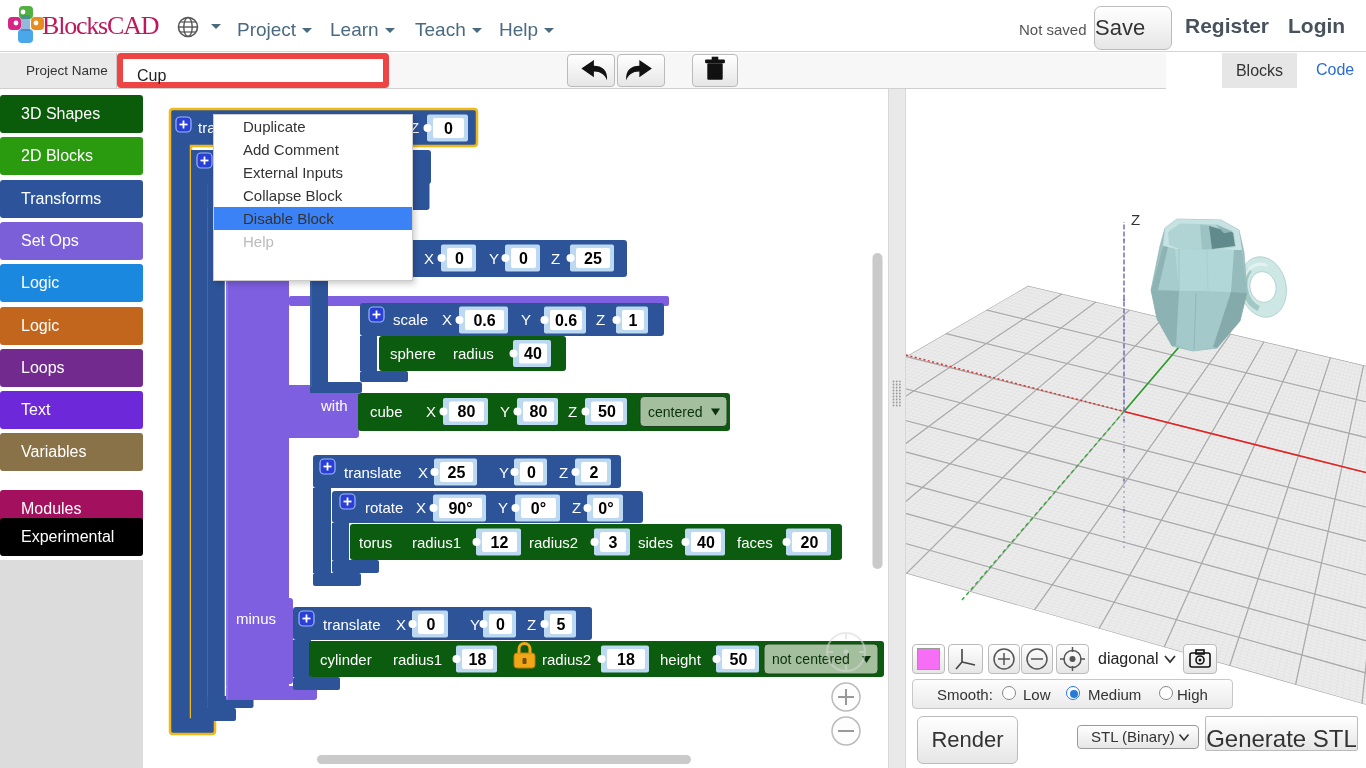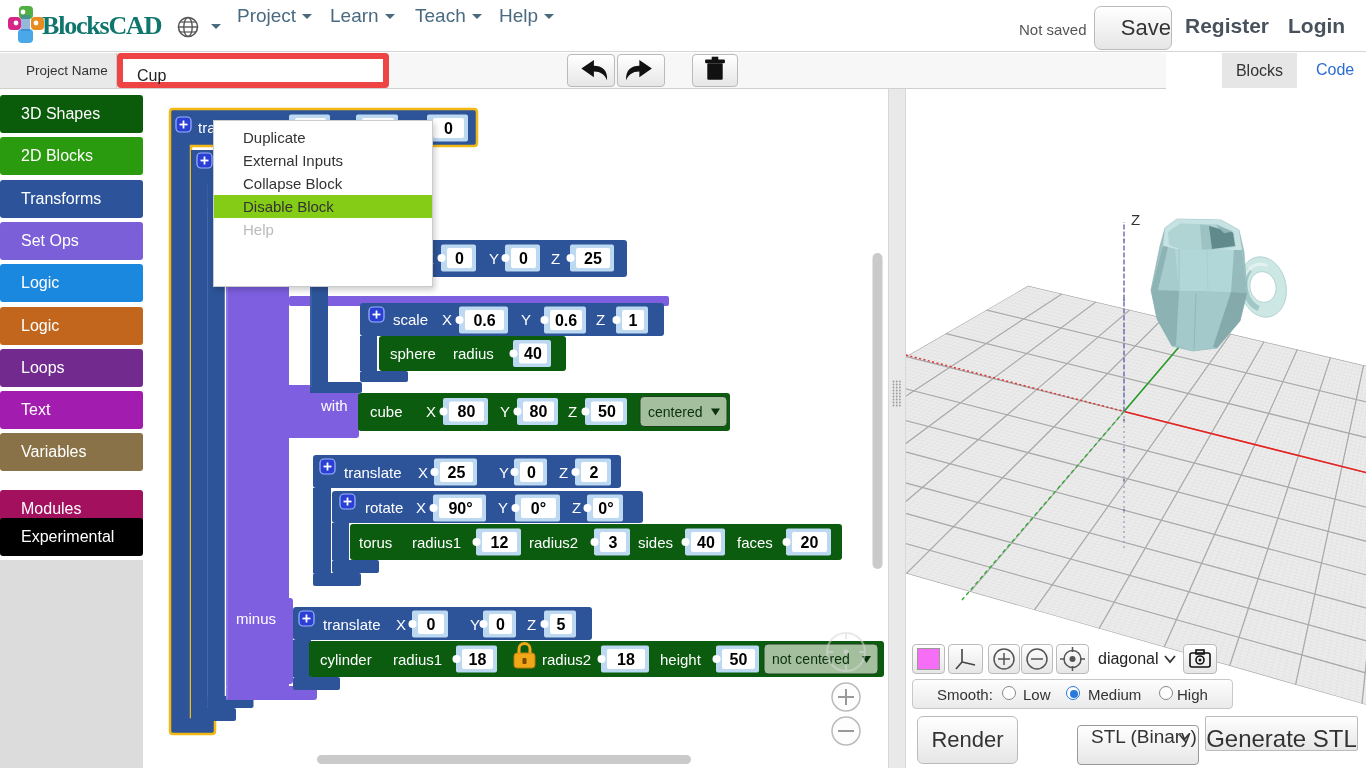--- a/index.html
+++ b/index.html
@@ -1,22 +1,22 @@
 <!DOCTYPE html>
 <html><head><meta charset="utf-8">
 <style>
 *{margin:0;padding:0;box-sizing:border-box}
 html,body{width:1366px;height:768px;overflow:hidden;font-family:"Liberation Sans",sans-serif;background:#fff}
 .abs{position:absolute}
 #navbar{left:0;top:0;width:1366px;height:52px;background:#fff;border-bottom:1px solid #d5d5d5}
 #bar2{left:0;top:53px;width:1166px;height:36px;background:#f7f7f7;border-bottom:1px solid #d0d0d0}
-.navlink{position:absolute;top:5px;font-size:19px;color:#4a6a80}
+.navlink{position:absolute;top:19px;font-size:19px;color:#4a6a80}
 .caret{display:inline-block;width:0;height:0;border-left:5px solid transparent;border-right:5px solid transparent;border-top:5px solid #4a6a80;vertical-align:middle;margin-left:6px}
 .btn{position:absolute;background:linear-gradient(#ffffff,#e6e6e6);border:1px solid #bbb;border-radius:4px;color:#333}
-#menu{left:213px;top:120px;width:220px;height:167px;background:#fff;border:1px solid #ccc;box-shadow:2px 3px 6px rgba(0,0,0,.2);font-size:15px;color:#333;padding-top:5px}
+#menu{left:213px;top:114px;width:200px;height:167px;background:#fff;border:1px solid #ccc;box-shadow:2px 3px 6px rgba(0,0,0,.2);font-size:15px;color:#333;}
 #menu div{height:23px;line-height:23px;padding-left:29px}
 .sbtn{position:absolute;left:0;width:143px;height:38px;border-radius:3px;color:#fff;font-size:16px;line-height:38px;padding-left:21px}
 </style></head>
 <body>
 <svg width="1366" height="768" viewBox="0 0 1366 768" style="position:absolute;left:0;top:0">
     <clipPath id="panel3d">
       <rect x="906" y="89" width="460" height="679"></rect>
     </clipPath>
     <g clip-path="url(#panel3d)">
       <polygon points="1028.1,285.8 1413.0,377.0 1395.3,713.2 655.1,501.8" fill="#ececec"></polygon>
@@ -525,35 +525,35 @@
   <svg class="abs" style="left:8px;top:5px" width="36" height="42" viewBox="0 0 36 42">
     <rect x="11" y="1" width="14" height="13" rx="4" fill="#52b043"></rect>
       <circle cx="15" cy="7" r="2.4" fill="#fff"></circle>
     <rect x="0" y="12" width="13" height="13" rx="4" fill="#d62587"></rect>
       <circle cx="8" cy="18" r="2.4" fill="#fff"></circle>
     <rect x="23" y="12" width="13" height="13" rx="4" fill="#e88c1f"></rect>
       <circle cx="28" cy="18" r="2.4" fill="#fff"></circle>
     <rect x="10" y="24" width="15" height="14" rx="4" fill="#4aa8e8"></rect>
     <rect x="13" y="10" width="9" height="16" fill="#3a7ec0" opacity="0.55"></rect>
   </svg>
-  <div class="abs" style="left:42px;top:11px;font-family:'Liberation Serif',serif;font-weight:bold;font-size:26px;color:#0f766e;letter-spacing:-1.2px">BlocksCAD</div>
+  <div class="abs" style="left:42px;top:11px;font-family:'Liberation Serif',serif;font-weight:normal;font-size:26px;color:#be185d;letter-spacing:-1.2px">BlocksCAD</div>
   <svg class="abs" style="left:176px;top:14px" width="26" height="26" viewBox="0 0 26 26">
     <circle cx="12" cy="13" r="9.5" fill="none" stroke="#555" stroke-width="1.6"></circle>
     <ellipse cx="12" cy="13" rx="4.2" ry="9.5" fill="none" stroke="#555" stroke-width="1.4"></ellipse>
     <line x1="2.5" y1="13" x2="21.5" y2="13" stroke="#555" stroke-width="1.4"></line>
     <line x1="4" y1="8" x2="20" y2="8" stroke="#555" stroke-width="1.2"></line>
     <line x1="4" y1="18" x2="20" y2="18" stroke="#555" stroke-width="1.2"></line>
   </svg>
   <span class="caret abs" style="left:205px;top:24px"></span>
   <span class="navlink" style="left:237px">Project<span class="caret"></span></span>
   <span class="navlink" style="left:330px">Learn<span class="caret"></span></span>
   <span class="navlink" style="left:415px">Teach<span class="caret"></span></span>
   <span class="navlink" style="left:499px">Help<span class="caret"></span></span>
   <span class="abs" style="left:1019px;top:21px;font-size:15px;color:#555">Not saved</span>
-  <div class="btn" style="left:1094px;top:6px;width:78px;height:44px;font-size:22px;text-align:right;line-height:42px;border-radius:7px">Save</div>
+  <div class="btn" style="left:1094px;top:6px;width:78px;height:44px;font-size:22px;text-align:left;line-height:42px;border-radius:7px">Save</div>
   <span class="abs" style="left:1185px;top:14px;font-size:21px;font-weight:bold;color:#47525c">Register</span>
   <span class="abs" style="left:1288px;top:14px;font-size:21px;font-weight:bold;color:#47525c">Login</span>
 </div>
 <div class="abs" id="bar2">
   <div class="abs" style="left:0;top:0;width:117px;height:35px;background:#e9e9e9;border-right:1px solid #ccc;font-size:13.5px;color:#333;line-height:35px;padding-left:26px;white-space:nowrap">Project Name</div>
   <div class="abs" style="left:117px;top:0;width:272px;height:35px;background:#fff;border:6px solid #ef4444;border-radius:4px;font-size:16px;color:#222;line-height:33px;padding-left:14px">Cup</div>
   <div class="btn" style="left:567px;top:1px;width:48px;height:33px">
     <svg width="46" height="31" viewBox="0 0 46 31">
         <g transform="translate(-2.6,-1.8) scale(1.14)">
           <path d="M25,6 L14,13.5 L25,21 L25,16 C31,16 35,19 36.5,24 C37.5,15 32,11 25,11 Z" fill="#111"></path>
@@ -582,21 +582,21 @@
 
 <div class="abs" style="left:0;top:89px;width:143px;height:679px;background:#fff"></div>
 <div class="abs" style="left:0;top:560px;width:143px;height:208px;background:#dcdcdc"></div>
 <div class="sbtn" style="top:95px;background:#0a5c0a">3D Shapes</div>
 <div class="sbtn" style="top:137px;background:#2a9b0f">2D Blocks</div>
 <div class="sbtn" style="top:180px;background:#2d549b">Transforms</div>
 <div class="sbtn" style="top:222px;background:#7a5fd8">Set Ops</div>
 <div class="sbtn" style="top:264px;background:#1b88e0">Logic</div>
 <div class="sbtn" style="top:307px;background:#c2661d">Logic</div>
 <div class="sbtn" style="top:349px;background:#722a8f">Loops</div>
-<div class="sbtn" style="top:391px;background:#a21caf">Text</div>
+<div class="sbtn" style="top:391px;background:#6d28d9">Text</div>
 <div class="sbtn" style="top:433px;background:#8a7248">Variables</div>
 <div class="sbtn" style="top:490px;background:#a2105e">Modules</div>
 <div class="sbtn" style="top:518px;background:#000000">Experimental</div>
 
 <div class="abs" style="left:888px;top:89px;width:18px;height:679px;background:#e9e9e9;border-left:1px solid #d8d8d8;border-right:1px solid #d8d8d8"></div>
 <svg class="abs" style="left:892px;top:380px" width="10" height="27" viewBox="0 0 10 27">
 <circle cx="1.5" cy="1.5" r="0.9" fill="#999"></circle>
     <circle cx="4.7" cy="1.5" r="0.9" fill="#999"></circle>
     <circle cx="7.9" cy="1.5" r="0.9" fill="#999"></circle>
     <circle cx="1.5" cy="4.5" r="0.9" fill="#999"></circle>
@@ -620,23 +620,24 @@
     <circle cx="1.5" cy="22.5" r="0.9" fill="#999"></circle>
     <circle cx="4.7" cy="22.5" r="0.9" fill="#999"></circle>
     <circle cx="7.9" cy="22.5" r="0.9" fill="#999"></circle>
     <circle cx="1.5" cy="25.5" r="0.9" fill="#999"></circle>
     <circle cx="4.7" cy="25.5" r="0.9" fill="#999"></circle>
     <circle cx="7.9" cy="25.5" r="0.9" fill="#999"></circle>
   </svg>
 
 <div class="abs" id="menu">
   <div>Duplicate</div>
+  <div>Add Comment</div>
   <div>External Inputs</div>
   <div>Collapse Block</div>
-  <div style="background:#84cc16">Disable Block</div>
+  <div style="background:#3b82f6">Disable Block</div>
   <div style="color:#bbb">Help</div>
 </div>
 
 <div class="btn" style="left:912px;top:644px;width:33px;height:30px">
     <div class="abs" style="left:4px;top:3px;width:23px;height:22px;background:#f56ef5;border:1px solid #999"></div>
   </div>
 <div class="btn" style="left:948px;top:644px;width:35px;height:30px">
   <svg width="33" height="28" viewBox="0 0 33 28">
       <g stroke="#444" stroke-width="1.6" fill="none">
         <line x1="13" y1="4" x2="13" y2="17"></line>
@@ -684,17 +685,17 @@
   <span class="abs" style="left:24px;top:6px">Smooth:</span>
   <span class="abs" style="left:89px;top:6px;width:14px;height:14px;border:1.5px solid #888;border-radius:50%;background:#fff"></span>
   <span class="abs" style="left:110px;top:6px">Low</span>
   <span class="abs" style="left:153px;top:6px;width:14px;height:14px;border:1.5px solid #2979d9;border-radius:50%;background:#fff"></span>
   <span class="abs" style="left:157px;top:10px;width:8px;height:8px;border-radius:50%;background:#2979d9"></span>
   <span class="abs" style="left:175px;top:6px">Medium</span>
   <span class="abs" style="left:246px;top:6px;width:14px;height:14px;border:1.5px solid #888;border-radius:50%;background:#fff"></span>
   <span class="abs" style="left:264px;top:6px">High</span>
 </div>
 <div class="btn" style="left:917px;top:716px;width:101px;height:48px;font-size:22px;text-align:center;line-height:46px;border-radius:6px">Render</div>
-<div class="btn" style="left:1077px;top:725px;width:122px;height:40px;border-color:#999;font-size:19px;line-height:22px;padding-left:13px">STL (Binary)
+<div class="btn" style="left:1077px;top:725px;width:122px;height:24px;border-color:#999;font-size:15px;line-height:22px;padding-left:13px">STL (Binary)
   <svg class="abs" style="right:8px;top:7px" width="12" height="9" viewBox="0 0 12 9">
       <path d="M1.5,1.5 L6,7 L10.5,1.5" fill="none" stroke="#333" stroke-width="1.6"></path>
     </svg>
 </div>
 <div class="btn" style="left:1205px;top:716px;width:153px;height:35px;font-size:24px;text-align:center;line-height:43px;border-radius:2px">Generate STL</div>
 </body></html>

